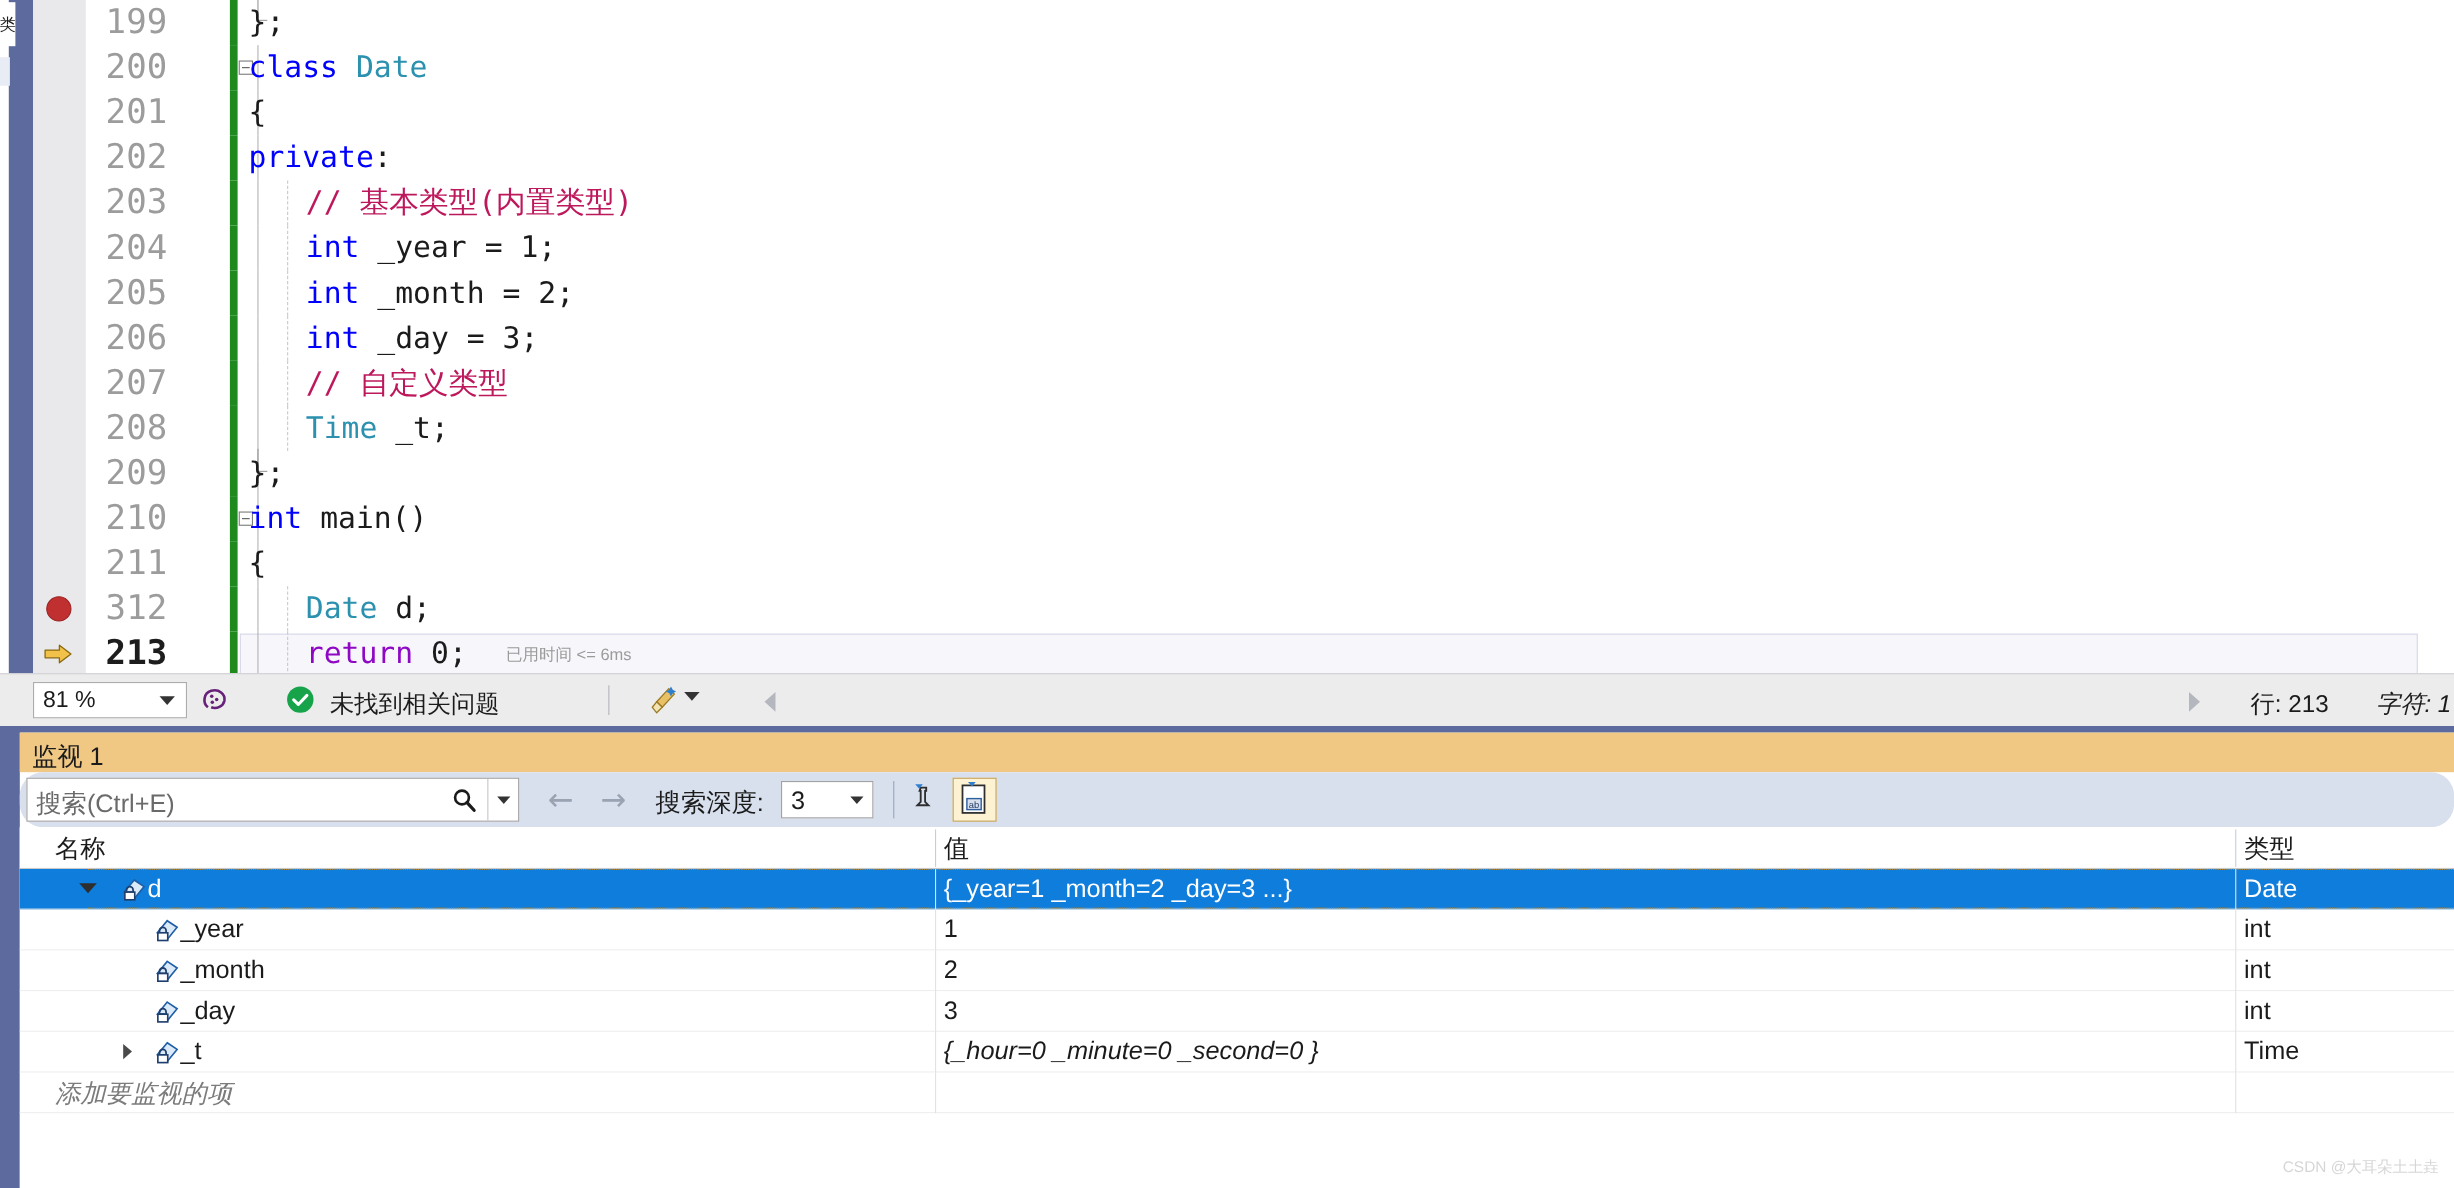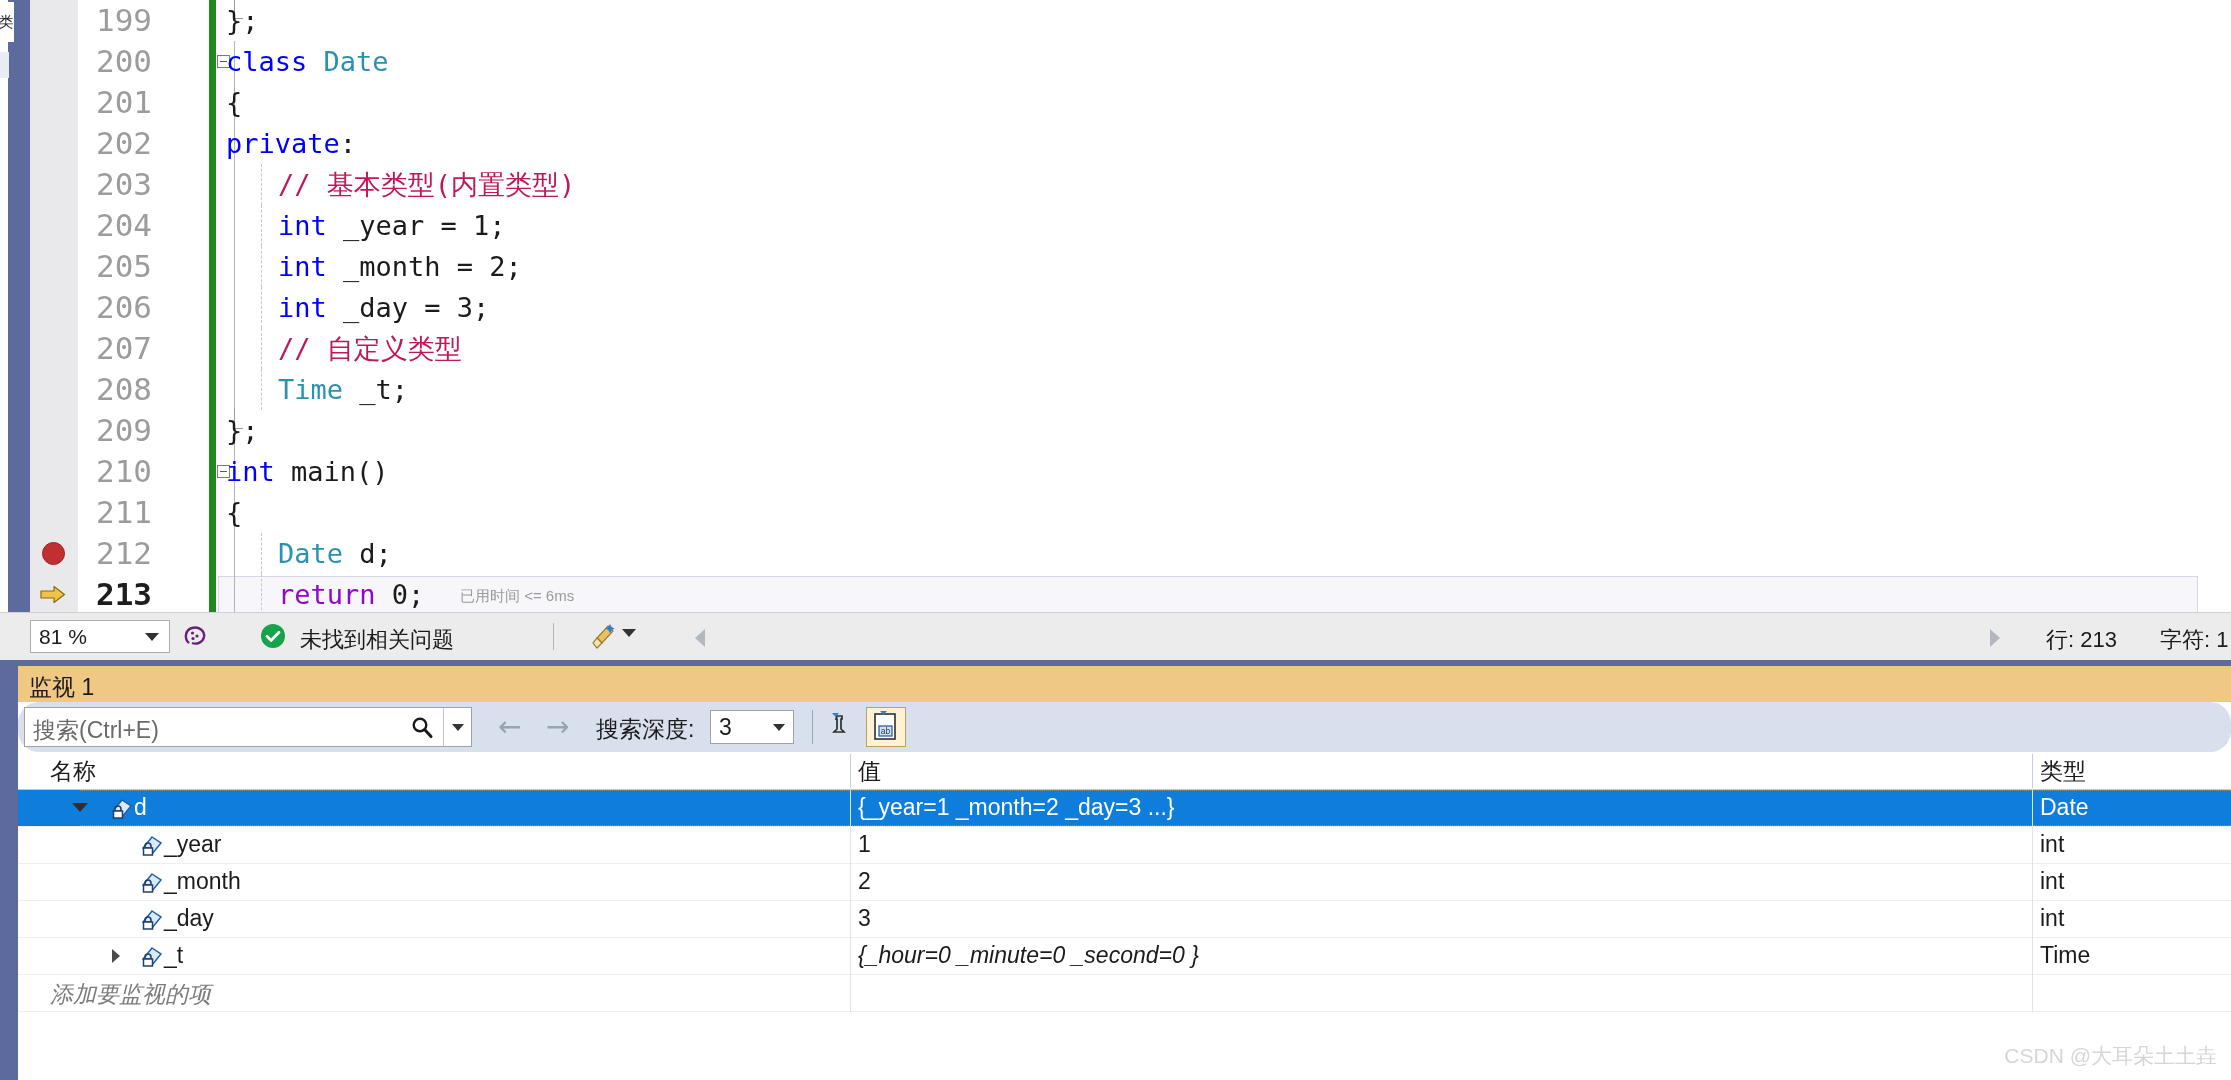--- a/index.html
+++ b/index.html
@@ -335,21 +335,21 @@
   .field-icon { position: absolute; top: 7px; }
   .addrow-text {
     position: absolute; left: 32px; top: 4px;
     font-size: 23px; color: #7c7c7c;
     font-style: italic;
     font-family: "Liberation Sans", sans-serif;
   }
 
   .watermark {
     position: absolute; right: 14px; bottom: 10px;
-    font-size: 21px; color: #d6d6d6;
+    font-size: 14px; color: #d6d6d6;
     font-family: "Liberation Sans", sans-serif;
     white-space: nowrap;
   }
 </style>
 </head>
 <body>
 
 <div id="app">
 
   <div class="left-strip">
@@ -443,21 +443,21 @@
           <div class="codetext" style="left: 196px;"><span class="kw">int</span><span class="plain"> </span><span class="plain">main</span><span class="plain">()</span></div>
         </div>
         <div class="crow">
           <div class="lnum">211</div>
           <div class="greenbar"></div>
           <div class="guide-solid" style="left: 204px;"></div>
           <div class="codetext" style="left: 196px;"><span class="plain">{</span></div>
         </div>
         <div class="crow">
           <div class="bp-dot"></div>
-          <div class="lnum">212</div>
+          <div class="lnum">312</div>
           <div class="greenbar"></div>
           <div class="guide" style="left: 231px;"></div>
           <div class="guide-solid" style="left: 204px;"></div>
           <div class="codetext" style="left: 248px;"><span class="typ">Date</span><span class="plain"> d;</span></div>
         </div>
         <div class="crow current">
           <div class="step-arrow"><svg width="26" height="19" viewBox="0 0 26 19">
               <path d="M1 6 L14 6 L14 1.5 L24.5 9.5 L14 17.5 L14 13 L1 13 Z" fill="#f2c14a" stroke="#8a6a10" stroke-width="1.2" stroke-linejoin="round"></path>
             </svg></div>
           <div class="curline-box"></div>
@@ -512,21 +512,21 @@
           <path d="M15 2 L5 11 L15 20 Z" fill="#b4b7be"></path>
         </svg>
     </div>
     <div class="sb-icon" style="left:1985px; top:14px;">
       <svg width="20" height="22" viewBox="0 0 20 22">
           <path d="M5 2 L15 11 L5 20 Z" fill="#b4b7be"></path>
         </svg>
     </div>
 
     <div class="sb-right" style="left:2046px;">行: 213</div>
-    <div class="sb-right" style="left:2160px;">字符: 1</div>
+    <div class="sb-right" style="left:2160px;font-style:italic;">字符: 1</div>
   </div>
 
   <div class="dock">
     <div class="dock-inner">
 
       <div class="dock-title">
         <span>监视 1</span>
       </div>
 
       <div class="dock-toolbar">

